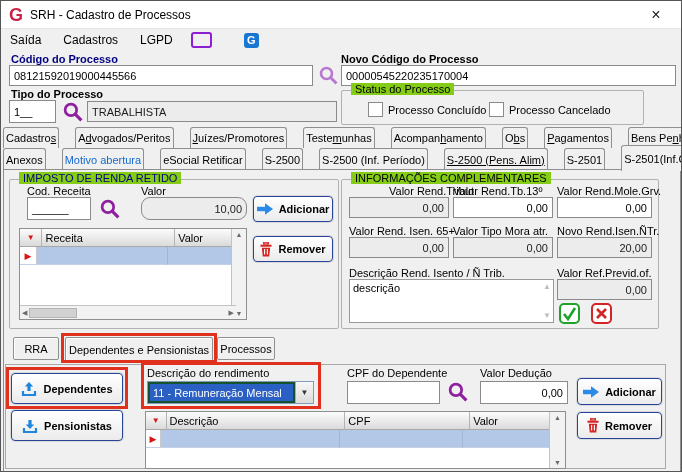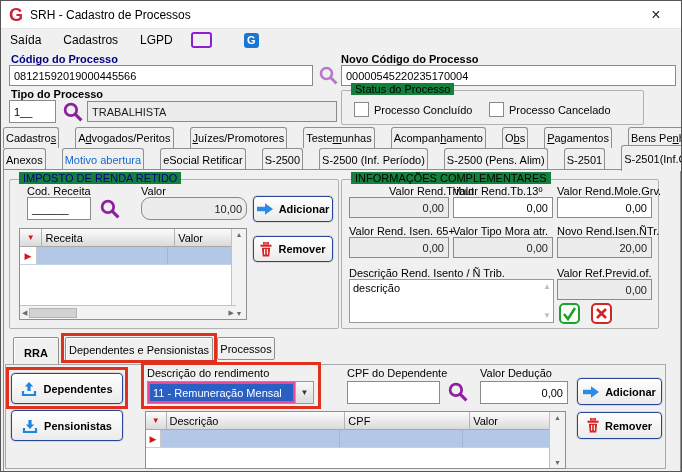--- a/index.html
+++ b/index.html
@@ -14,42 +14,42 @@
   .monitor-ic{width:17px;height:12px;border:2px solid #8b1fd1;border-radius:3px;margin-left:-4px;}
   .gbadge{width:15px;height:15px;background:#1976d2;color:#fff;font-weight:bold;font-size:11px;display:flex;align-items:center;justify-content:center;border-radius:3px;margin-left:10px;}
   
   .lbl{white-space:nowrap;}
   .b{font-weight:bold;}
   .navy{color:#000080;}
   .field{background:#fff;border:1px solid #8a8a8a;display:flex;align-items:center;padding:0 4px;overflow:hidden;}
   .ro{background:#ececec;color:#1c1c1c;}
   .num{justify-content:flex-end;}
   .groupbox{border:1px solid #b1b1b1;border-radius:2px;}
-  .legend{position:absolute;top:-8px;left:9px;background:#15803d;padding:0 4px;white-space:nowrap;}
+  .legend{position:absolute;top:-8px;left:9px;background:#84cc16;padding:0 4px;white-space:nowrap;}
   .cbrow{display:flex;align-items:center;gap:5px;}
   .cb{width:13px;height:13px;background:#fff;border:1px solid #8a8a8a;}
   .btn{display:flex;align-items:center;justify-content:center;gap:6px;background:linear-gradient(#ffffff,#ebebeb);border:1px solid #27449a;border-radius:4px;font-weight:bold;box-shadow:0 0 0 1px #d9d9d9;}
   
   .tabs{display:flex;align-items:flex-end;}
   .tab{height:20px;padding:0 2px;border:1px solid #8f8f8f;border-bottom:none;border-radius:3px 3px 0 0;background:#f0f0f0;display:flex;align-items:center;margin-right:16px;white-space:nowrap;}
   .tab.hl{color:#1569cf;}
   .tab.active{height:25px;z-index:3;margin-bottom:-1px;background:#f0f0f0;}
   .page{background:#f0f0f0;border:1px solid #8f8f8f;}
   
   .grid{background:#fff;border:1px solid #8f8f8f;overflow:hidden;}
   .ghead{display:flex;height:18px;background:linear-gradient(#fcfcfc,#d8d8d8);}
   .gh{border-right:1px solid #b3b3b3;border-bottom:1px solid #a8a8a8;padding:1px 3px;display:flex;align-items:center;}
   .grow{display:flex;height:18px;background:#b3c7e6;}
   .gc{border-right:1px solid #a3b5d2;border-bottom:1px solid #c3d0e6;}
   .mark{display:flex;align-items:center;justify-content:center;color:#d81414;}
   .vscroll{position:absolute;top:0;right:0;bottom:0;background:#f2f2f2;border-left:1px solid #c2c2c2;display:flex;flex-direction:column;align-items:center;justify-content:space-between;color:#6a6a6a;font-size:7px;padding:2px 0;}
   .hscroll{position:absolute;left:0;bottom:0;background:#f2f2f2;border-top:1px solid #c2c2c2;display:flex;align-items:center;justify-content:space-between;color:#6a6a6a;font-size:7px;padding:0 2px;}
   .hthumb{height:8px;width:46px;background:#d2d2d2;border:1px solid #b5b5b5;margin-right:auto;margin-left:2px;}
   
-  .combo{border:1px solid #7f9db9;background:#ec4899;display:flex;}
+  .combo{border:1px solid #7f9db9;background:#14532d;display:flex;}
   .combo-sel{flex:1;background:#2a5fc4;color:#fff;display:flex;align-items:center;padding:0 3px;margin:2px;white-space:nowrap;overflow:hidden;}
   .combo-btn{width:17px;background:linear-gradient(#f8f8f8,#dcdcdc);border-left:1px solid #aaa;display:flex;align-items:center;justify-content:center;font-size:8px;color:#333;}
   .ta{background:#fff;border:1px solid #999;padding:2px 3px;}
   .ta-arrows{position:absolute;right:2px;top:2px;bottom:2px;display:flex;flex-direction:column;justify-content:space-between;color:#bdbdbd;font-size:8px;}
   .subtab{display:flex;align-items:center;justify-content:center;background:#f0f0f0;border:1px solid #8f8f8f;border-radius:2px;white-space:nowrap;box-shadow:inset 1px 1px 0 #fff;}
   .ann{border:3px solid #e0301e;z-index:50;pointer-events:none;}
   u{text-decoration:underline;}
 </style>
 </head>
 <body>
@@ -83,21 +83,21 @@
   <div class="abs lbl b" style="left:10px;top:87px;">Tipo do Processo</div>
   <div class="abs field" style="left:8px;top:99px;width:47px;height:23px;">1__</div>
   <svg class="abs" style="left:61px;top:100px;" width="22" height="22" viewBox="0 0 21 21">
       <circle cx="8.5" cy="8.5" r="5.5" fill="none" stroke="#8e1f9e" stroke-width="2.6"></circle>
       <line x1="12.8" y1="12.8" x2="18.5" y2="18.5" stroke="#8e1f9e" stroke-width="3"></line>
     </svg>
   <div class="abs field ro" style="left:86px;top:100px;width:250px;height:21px;">TRABALHISTA</div>
 
   <div class="abs groupbox" style="left:340px;top:89px;width:303px;height:35px;">
     <span class="legend">Status do Processo</span>
-    <div class="cbrow abs" style="left:12px;top:11px;">
+    <div class="cbrow abs" style="left:26px;top:11px;">
       <span class="cb"></span>
       <span class="lbl">Processo Concluído</span>
     </div>
     <div class="cbrow abs" style="left:147px;top:11px;">
       <span class="cb"></span>
       <span class="lbl">Processo Cancelado</span>
     </div>
   </div>
 
   <div class="abs tabs" style="left:2px;top:126px;height:21px;">
@@ -109,21 +109,21 @@
     <div class="tab">O<u>b</u>s</div>
     <div class="tab"><u>P</u>agamentos</div>
     <div class="tab">Bens Pe<u>n</u>h.</div>
   </div>
   <div class="abs tabs" style="left:2px;top:147px;height:22px;">
     <div class="tab" style="height:21px;">Anexos</div>
     <div class="tab hl" style="height:21px;">Motivo abertura</div>
     <div class="tab" style="height:21px;">eSocial Retificar</div>
     <div class="tab" style="height:21px;">S-2500</div>
     <div class="tab" style="height:21px;">S-2500 (Inf. Período)</div>
-    <div class="tab" style="height:21px;">S-2500 (Pens. Alim)</div>
+    <div class="tab" style="height:21px;text-decoration:underline;">S-2500 (Pens. Alim)</div>
     <div class="tab" style="height:21px;">S-2501</div>
     <div class="tab active">S-2501(Inf.Compl)</div>
   </div>
 
   <div class="abs page" style="left:2px;top:168px;width:678px;height:303px;"></div>
 
   <div class="abs groupbox" style="left:8px;top:178px;width:330px;height:150px;">
     <span class="legend navy">IMPOSTO DE RENDA RETIDO</span>
   </div>
   <div class="abs lbl" style="left:26px;top:184px;">Cod. Receita</div>
@@ -201,21 +201,21 @@
   <div class="abs field ro num" style="left:556px;top:278px;width:95px;height:21px;">0,00</div>
   <svg class="abs" style="left:558px;top:302px;" width="21" height="21" viewBox="0 0 21 21">
       <rect x="1" y="1" width="19" height="19" rx="4" fill="#fff" stroke="#1ea32a" stroke-width="2"></rect>
       <path d="M5 11 l4 5 l7 -11" fill="none" stroke="#1ea32a" stroke-width="2.6"></path>
     </svg>
   <svg class="abs" style="left:590px;top:302px;" width="21" height="21" viewBox="0 0 21 21">
       <rect x="1" y="1" width="19" height="19" rx="4" fill="#fff" stroke="#d42424" stroke-width="2"></rect>
       <path d="M6 6 l9 9 M15 6 l-9 9" stroke="#d42424" stroke-width="2.6"></path>
     </svg>
 
-  <div class="abs subtab" style="left:12px;top:336px;width:46px;height:32px;font-weight:bold;">RRA</div>
+  <div class="abs subtab" style="left:12px;top:336px;width:46px;height:23px;">RRA</div>
   <div class="abs subtab" style="left:64px;top:336px;width:148px;height:25px;">Dependentes e Pensionistas</div>
   <div class="abs subtab" style="left:216px;top:336px;width:58px;height:23px;">Processos</div>
 
   <div class="abs" style="left:4px;top:363px;width:661px;height:105px;border:1px solid #a8a8a8;background:#f0f0f0;"></div>
 
   <div class="abs btn" style="left:10px;top:372px;width:112px;height:31px;">
     <svg width="16" height="16" viewBox="0 0 16 16">
         <path d="M2 10 v4 h12 v-4" fill="none" stroke="#1f86e0" stroke-width="2.2"></path>
         <path d="M8 1 l4.2 4.5 h-2.6 v4.5 h-3.2 v-4.5 h-2.6 z" fill="#1f86e0"></path>
       </svg>

